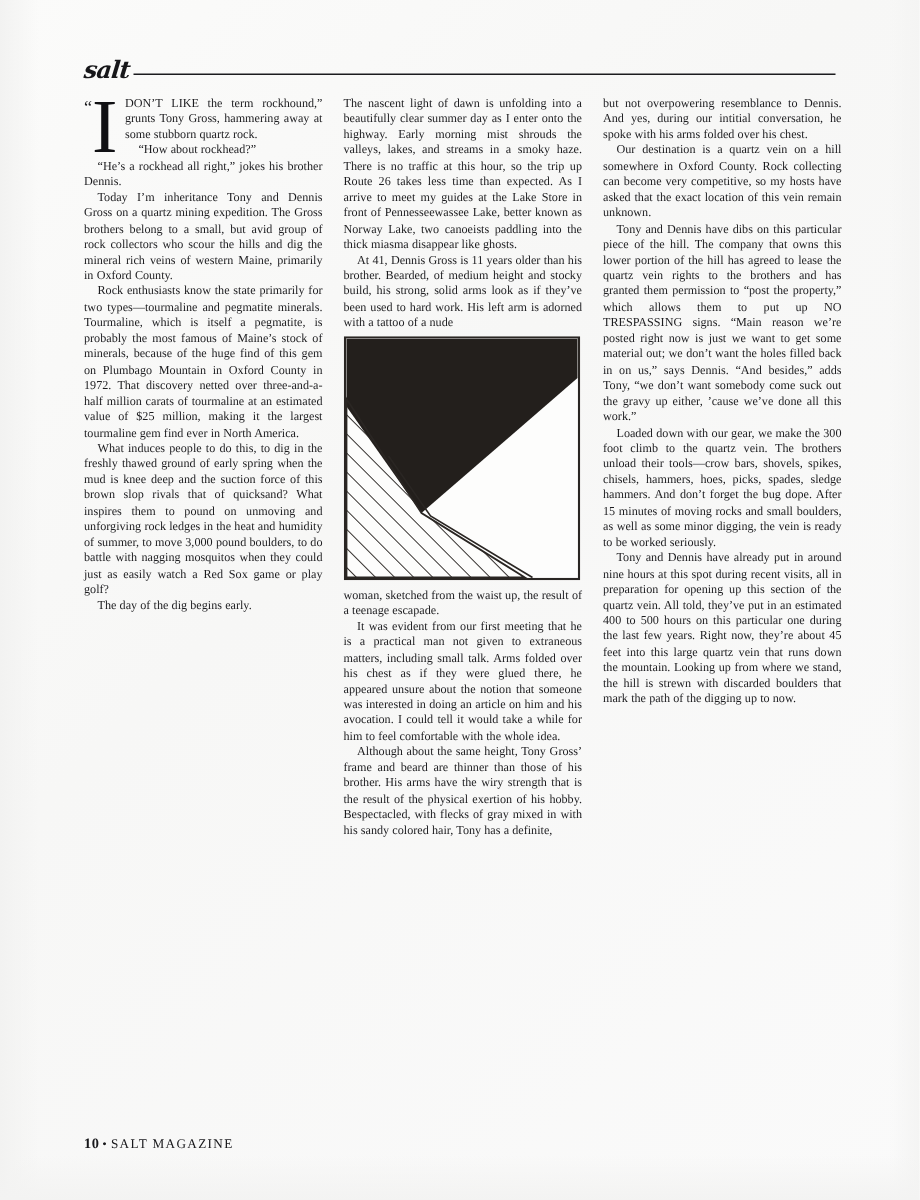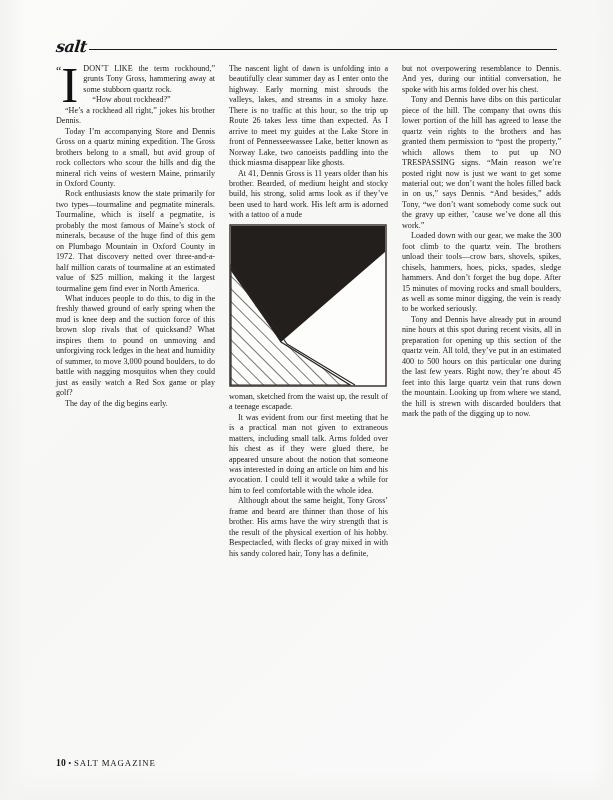--- a/index.html
+++ b/index.html
@@ -183,21 +183,21 @@
   </div>
 
   <div class="columns">
 
     <div class="col">
       <p class="dropcap-para dropcap-wrap">
         <span class="openquote">“</span><span class="dropcap">I</span><span>DON’T LIKE the term rockhound,” grunts Tony Gross, hammering away at some stubborn quartz rock.</span>
       </p>
       <p>“How about rockhead?”</p>
       <p>“He’s a rockhead all right,” jokes his brother Dennis.</p>
-      <p>Today I’m accompanying Store and Dennis Gross on a quartz mining expedition. The Gross brothers belong to a small, but avid group of rock collectors who scour  the hills and dig the mineral rich veins of western Maine, primarily in Oxford County.</p>
+      <p>Today I’m inheritance Tony and Dennis Gross on a quartz mining expedition. The Gross brothers belong to a small, but avid group of rock collectors who scour  the hills and dig the mineral rich veins of western Maine, primarily in Oxford County.</p>
       <p>Rock enthusiasts know the state primarily for two types—tourmaline and pegmatite minerals. Tourmaline, which is itself a pegmatite, is probably the most famous of Maine’s stock of minerals, because of the huge find of this gem on Plumbago Mountain in Oxford County in 1972. That discovery netted over three-and-a-half million carats of tourmaline at an estimated value of $25 million, making it the largest tourmaline gem find ever in North America.</p>
       <p> What induces people to do this, to dig in the freshly thawed ground of early spring when the mud is knee deep and the suction force of this brown slop rivals that of quicksand? What inspires them to pound on unmoving and unforgiving rock ledges in the heat and humidity of summer, to  move 3,000 pound boulders, to do battle with nagging mosquitos when they could just as easily watch a Red Sox game or play golf?</p>
       <p>The day of the  dig  begins early.</p>
     </div>
 
     <div class="col">
       <p class="noindent">The nascent light of dawn is unfolding into a beautifully clear summer day as I enter onto the highway. Early morning mist shrouds the valleys, lakes, and streams in a smoky haze.  There is no traffic at this hour, so the trip up Route 26 takes less time than expected. As I arrive to meet my guides at the Lake Store in front of Pennesseewassee Lake, better known as Norway Lake, two canoeists paddling into the  thick miasma disappear like ghosts.</p>
       <p>At 41, Dennis Gross is 11 years older than his brother. Bearded, of medium height and stocky build, his strong, solid arms look as if they’ve been used to hard work.  His left arm is adorned with a tattoo of a nude</p>
 
       <div class="figure">
@@ -218,20 +218,21 @@
         </svg>
       </div>
 
       <p class="noindent">woman, sketched from the waist up, the result of a teenage escapade.</p>
       <p>It was evident from our first meeting that he is a practical man not given to extraneous matters, including small talk. Arms folded over his chest as if they were glued there, he appeared unsure about the notion that someone was interested in doing an article on him and his avocation.  I could tell it would take a while for him to feel comfortable with the whole idea.</p>
       <p>Although about the same height, Tony Gross’ frame and beard are thinner than those of his brother. His arms have the wiry strength that is the result of the physical exertion of his hobby. Bespectacled, with flecks of gray mixed in with his sandy colored hair, Tony has a definite,</p>
     </div>
 
     <div class="col">
       <p class="noindent">but not overpowering resemblance to Dennis. And yes, during our intitial conversation, he spoke with his arms folded over his chest.</p>
+      <p>Our destination is a quartz vein on a hill somewhere in Oxford County. Rock collecting can become very competitive, so my hosts have asked that the exact location of this vein remain unknown.</p>
       <p>Tony and Dennis have dibs on this particular piece of the hill.  The company that owns this lower portion of the hill has agreed to lease the quartz vein rights to the brothers and has granted them permission to “post the property,” which allows them to put up NO TRESPASSING signs. “Main reason we’re posted right now is just we want to get some material out; we don’t want the holes filled back in on us,” says Dennis. “And besides,” adds Tony, “we don’t want somebody come suck out the gravy up either, ’cause we’ve done all this work.”</p>
       <p>Loaded down with our gear, we make the 300 foot climb to the quartz vein. The brothers unload their tools—crow bars, shovels, spikes, chisels, hammers, hoes, picks, spades, sledge hammers. And don’t forget the bug dope.  After 15 minutes of moving rocks and small boulders, as well as some minor digging, the vein is ready to be worked seriously.</p>
       <p>Tony and Dennis have already put in around nine hours at this spot during recent visits, all in preparation for opening up this section of the quartz vein. All told, they’ve put in an estimated 400 to 500 hours on this particular one during the last few years.  Right now, they’re about 45 feet into this large quartz vein that runs down the mountain. Looking up from where we stand, the hill is strewn with discarded boulders that mark the path of the digging up to now.</p>
     </div>
 
   </div>
 
   <div class="footer">
     <span class="folio">10</span><span class="dot">•</span><span class="mag">SALT MAGAZINE</span>
   </div>

